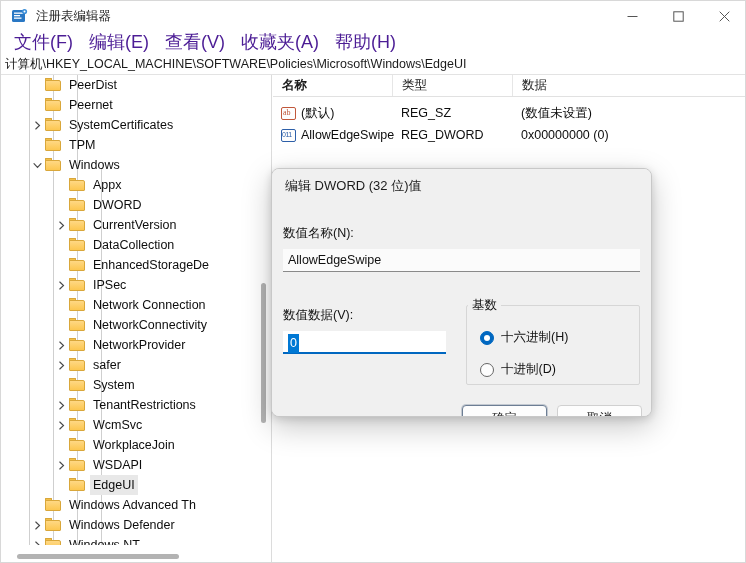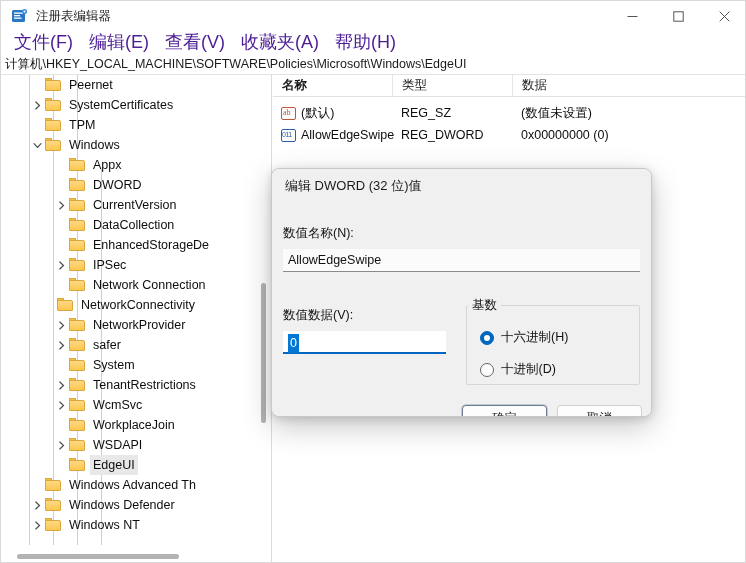--- a/index.html
+++ b/index.html
@@ -493,20 +493,28 @@
       <div class="guide" style="left:52px;height:489px;"></div>
       <div class="guide" style="left:76px;height:489px;"></div>
       <div class="guide" style="left:100px;top:94px;height:383px;"></div>
       <div class="tree-rows" id="tree-rows">
           <div class="trow" style="padding-left: 28px;">
             <span class="chev none"></span>
             <span class="folder">
               <span class="ftab"></span>
               <span class="fbody"></span>
             </span>
+            <span class="tlabel">PeerDist</span>
+          </div>
+          <div class="trow" style="padding-left: 28px;">
+            <span class="chev none"></span>
+            <span class="folder">
+              <span class="ftab"></span>
+              <span class="fbody"></span>
+            </span>
             <span class="tlabel">Peernet</span>
           </div>
           <div class="trow" style="padding-left: 28px;">
             <span class="chev">
               <svg width="9" height="9" viewBox="0 0 9 9">
                 <path d="M2.8 1 L6.5 4.5 L2.8 8" stroke="#4a4a4a" stroke-width="1.15" fill="none" stroke-linecap="round"></path>
               </svg>
             </span>
             <span class="folder">
               <span class="ftab"></span>
@@ -591,21 +599,21 @@
             <span class="tlabel">IPSec</span>
           </div>
           <div class="trow" style="padding-left: 52px;">
             <span class="chev none"></span>
             <span class="folder">
               <span class="ftab"></span>
               <span class="fbody"></span>
             </span>
             <span class="tlabel">Network Connection</span>
           </div>
-          <div class="trow" style="padding-left: 40px; text-align: right;">
+          <div class="trow" style="padding-left: 52px; text-align: right;">
             <span class="chev none"></span>
             <span class="folder">
               <span class="ftab"></span>
               <span class="fbody"></span>
             </span>
             <span class="tlabel">NetworkConnectivity</span>
           </div>
           <div class="trow" style="padding-left: 52px;">
             <span class="chev">
               <svg width="9" height="9" viewBox="0 0 9 9">

